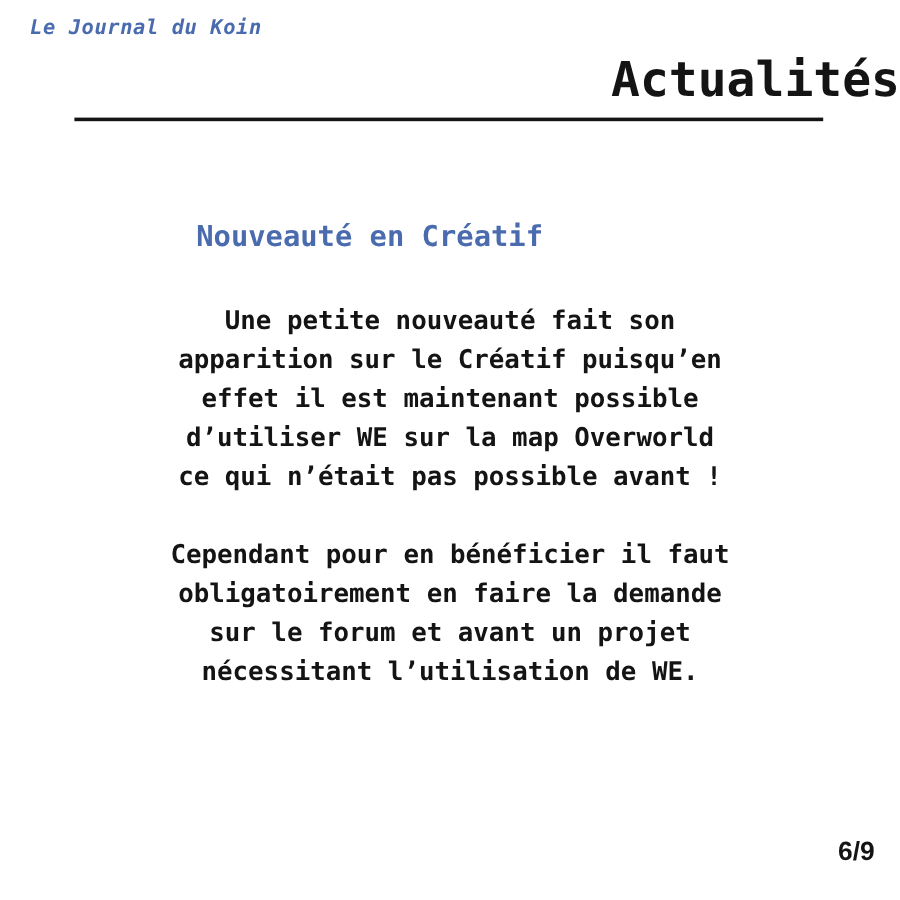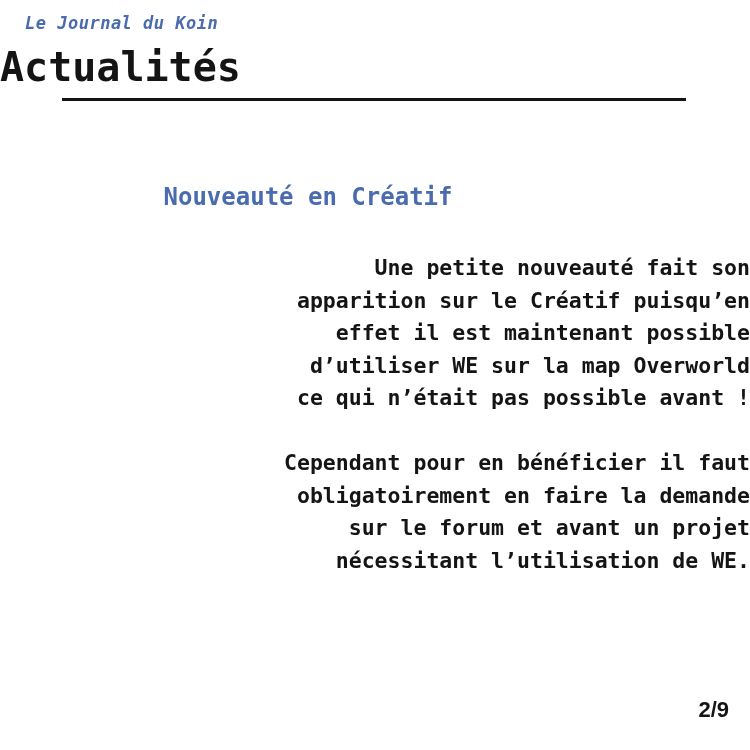--- a/index.html
+++ b/index.html
@@ -19,24 +19,25 @@
     font-weight: bold;
     font-style: italic;
     color: #4a6bae;
     letter-spacing: 0.5px;
   }
   .page-title {
     position: absolute;
     top: 44px;
     left: 0;
     width: 750px;
-    text-align: left;
+    text-align: right;
     font-size: 40px;
     font-weight: bold;
     color: #141414;
+    padding-left: 40px;
   }
   .title-underline {
     position: absolute;
     top: 98px;
     left: 62px;
     width: 624px;
     height: 3px;
     background: #141414;
   }
   .article-heading {
@@ -47,21 +48,21 @@
     text-align: center;
     font-size: 24px;
     font-weight: bold;
     color: #4a6bae;
   }
   .article-body {
     position: absolute;
     top: 252px;
     left: 0;
     width: 750px;
-    text-align: right;
+    text-align: center;
     font-size: 21.5px;
     font-weight: bold;
     line-height: 32.5px;
     color: #141414;
   }
   .article-paragraph {
     white-space: pre-line;
   }
   .article-paragraph + .article-paragraph {
     margin-top: 32.5px;
@@ -92,13 +93,13 @@
 apparition sur le Créatif puisqu’en
 effet il est maintenant possible
 d’utiliser WE sur la map Overworld
 ce qui n’était pas possible avant !</div>
   <div class="article-paragraph">Cependant pour en bénéficier il faut
 obligatoirement en faire la demande
 sur le forum et avant un projet
 nécessitant l’utilisation de WE.</div>
 </div>
 
-<div class="page-indicator">2/9</div>
+<div class="page-indicator">6/9</div>
 
 </body></html>

